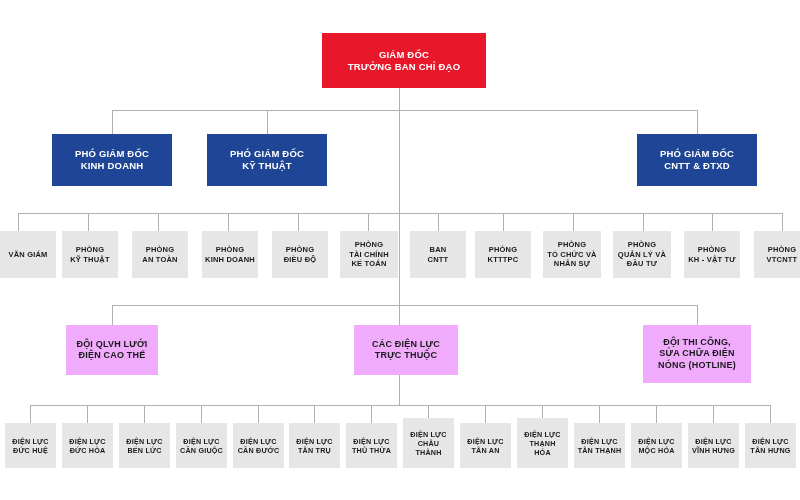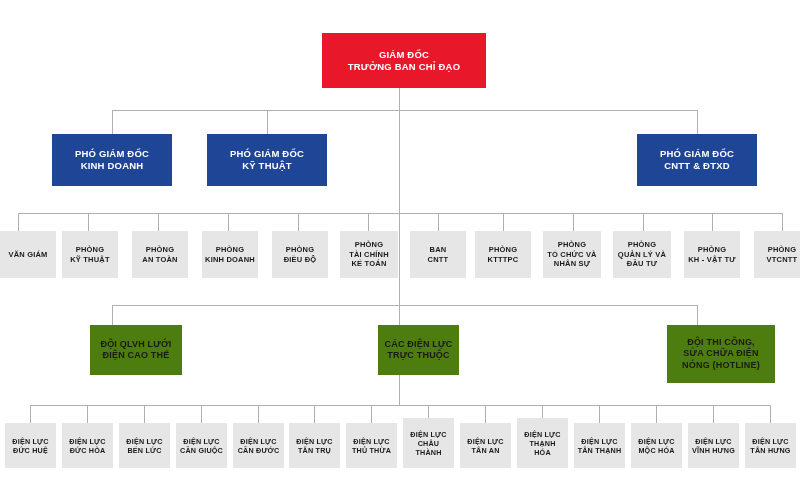--- a/index.html
+++ b/index.html
@@ -35,25 +35,24 @@
     font-weight:bold;
     font-size:9.5px;
   }
   .lvl-dept{
     background:#e6e6e6;
     color:#1a1a1a;
     font-weight:bold;
     font-size:7.5px;
   }
   .lvl-unit{
-    background:#4d7c0f;
+    background:#f0abfc;
     color:#1a1a1a;
     font-weight:bold;
     font-size:9px;
-    margin-left:24px;
   }
   .lvl-branch{
     background:#e6e6e6;
     color:#1a1a1a;
     font-weight:bold;
     font-size:7.2px;
   }
 
   .ln{position:absolute;background:#b0b0b0;}
   .ln.h{height:1px;}
@@ -172,21 +171,21 @@
   </div>
   <div class="node lvl-dept" style="left:754px;top:231px;width:56px;height:47px;">
     <span>PHÒNG
 VTCNTT</span>
   </div>
 
   <div class="node lvl-unit" style="left:66px;top:325px;width:92px;height:50px;">
     <span>ĐỘI QLVH LƯỚI
 ĐIỆN CAO THẾ</span>
   </div>
-  <div class="node lvl-unit" style="left:354px;top:325px;width:81px;height:50px;">
+  <div class="node lvl-unit" style="left:354px;top:325px;width:104px;height:50px;">
     <span>CÁC ĐIỆN LỰC
 TRỰC THUỘC</span>
   </div>
   <div class="node lvl-unit" style="left:643px;top:325px;width:108px;height:58px;justify-content:center;">
     <span>ĐỘI THI CÔNG,
 SỬA CHỮA ĐIỆN
 NÓNG (HOTLINE)</span>
   </div>
 
   <div class="node lvl-branch" style="left:5px;top:423px;width:51px;height:45px;">

